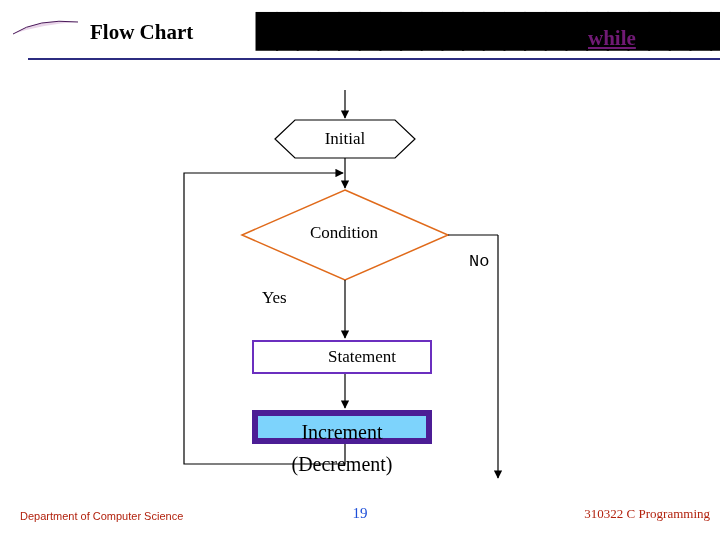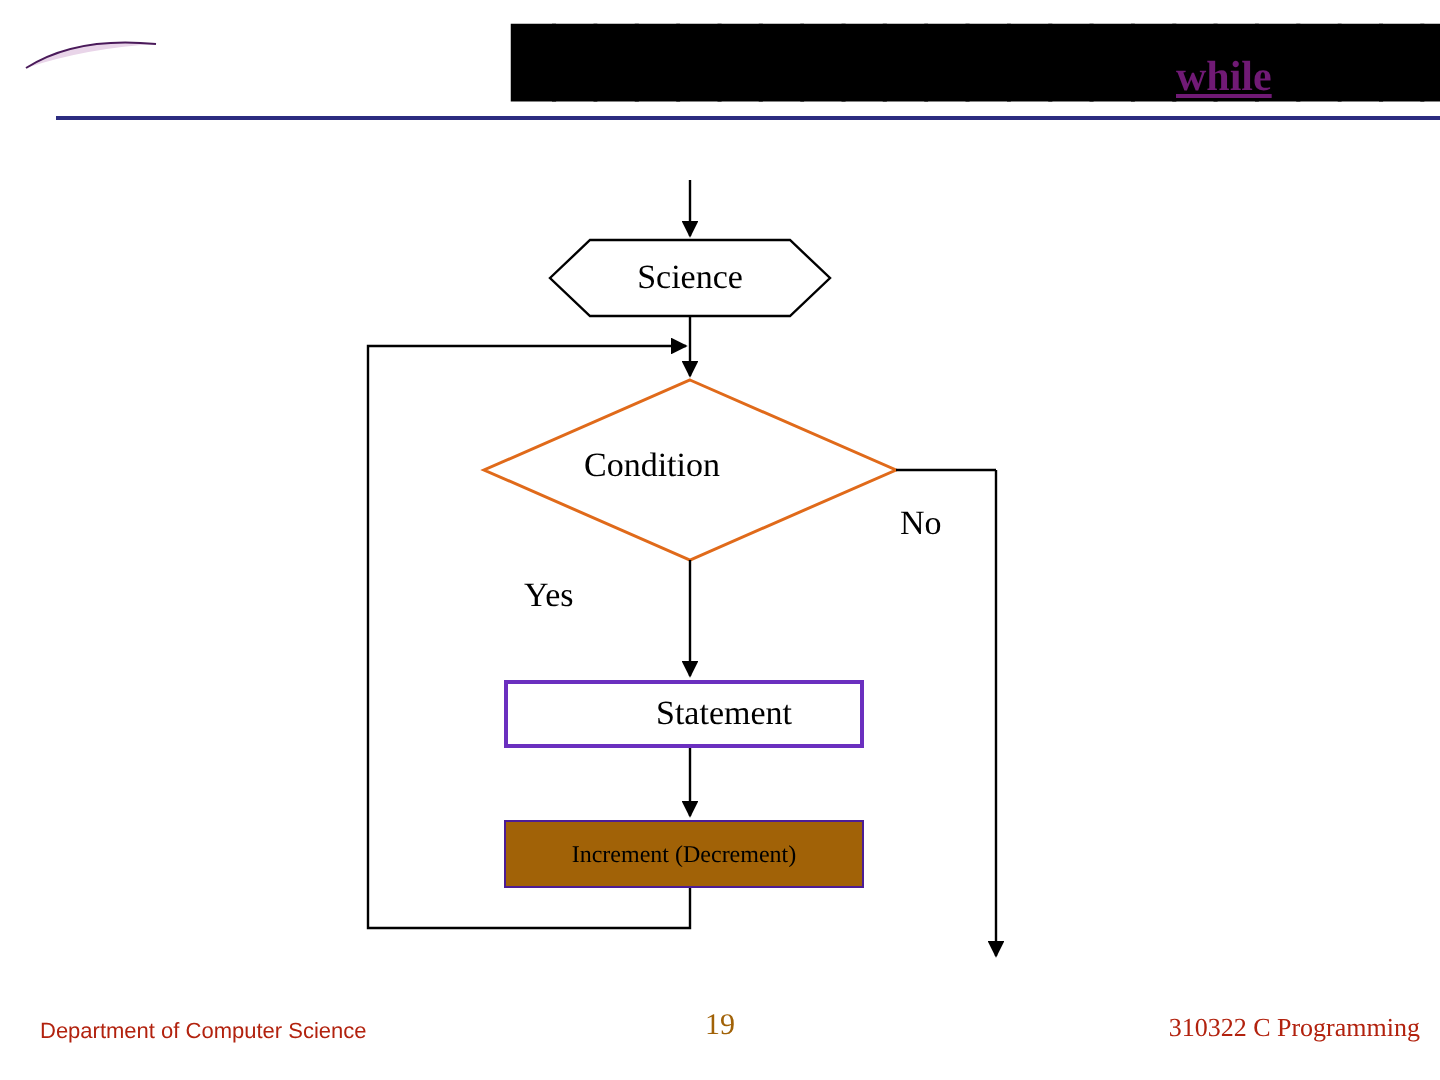--- a/index.html
+++ b/index.html
@@ -66,21 +66,21 @@
     font-family: "Comic Sans MS", cursive, sans-serif;
     font-size: 11px;
   }
   .footer-page {
     position: absolute;
     left: 0; right: 0;
     bottom: 18px;
     text-align: center;
     font-family: "Times New Roman", serif;
     font-size: 15px;
-    color: #a16207;
+    color: #1d4ed8;
   }
   .footer-right {
     position: absolute;
     right: 10px;
     bottom: 18px;
     color: #b2220e;
     font-family: Liberation Serif, serif;
     font-size: 13px;
   }
   .canvas {
@@ -110,49 +110,50 @@
     line-height: 30px;
     font-size: 17px;
     padding-left: 40px;
   }
   .inc-box {
     position: absolute;
     left: 252px;
     top: 350px;
     width: 180px;
     height: 34px;
-    border: 1px solid #4c1d95;
-    background: #a16207;
+    border: 6px solid #4c1d95;
+    background: #7dd3fc;
     text-align: center;
     line-height: 32px;
-    font-size: 12px;
+    font-size: 20px;
   }
   .label {
     position: absolute;
     font-size: 17px;
   }
-  .cond-label { left: 292px; top: 163px; font-size: 17px; }
+  .cond-label { left: 310px; top: 163px; font-size: 17px; }
   .yes-label { left: 262px; top: 228px; }
-  .no-label  { left: 450px; top: 192px; }
+  .no-label  { left: 469px; top: 192px; font-family: Liberation Mono, monospace; }
   svg.lines {
     position: absolute;
     left: 0; top: 0;
     width: 720px; height: 440px;
   }
 </style>
 </head>
 <body>
 
 <svg class="swoosh" viewBox="0 0 80 30">
   <path d="M5 20 Q 30 4 70 8 Q 35 10 5 20 Z" fill="#e9d5e9" stroke="none"></path>
   <path d="M5 20 Q 30 4 70 8" fill="none" stroke="#4a1a5a" stroke-width="1"></path>
 </svg>
 
 <div class="header">
   <span class="blocks">&nbsp;&nbsp;&nbsp;&nbsp;&nbsp;&nbsp;&nbsp;&nbsp;&nbsp;&nbsp;&nbsp;&nbsp;&nbsp;&nbsp;&nbsp;&nbsp;&nbsp;&nbsp;&nbsp;&nbsp;&nbsp;&nbsp;&nbsp;&nbsp;███████████████████████████████████</span>
+  <span class="title-a">Flow Chart</span>
   <span class="title-b">while</span>
 </div>
 <div class="header-rule"></div>
 
 <div class="canvas">
   <svg class="lines">
     <defs>
       <marker id="arrow" viewBox="0 0 10 10" refX="9" refY="5" markerWidth="7" markerHeight="7" orient="auto-start-reverse">
         <path d="M 0 0 L 10 5 L 0 10 z" fill="#000"></path>
       </marker>
@@ -169,21 +170,21 @@
     <line x1="345" y1="220" x2="345" y2="278" stroke="#000" stroke-width="1.2" marker-end="url(#arrow)"></line>
 
     <line x1="345" y1="314" x2="345" y2="348" stroke="#000" stroke-width="1.2" marker-end="url(#arrow)"></line>
 
     <polyline points="345,384 345,404 184,404 184,113 343,113" fill="none" stroke="#000" stroke-width="1.2" marker-end="url(#arrow)"></polyline>
 
     <line x1="448" y1="175" x2="498" y2="175" stroke="#000" stroke-width="1.2"></line>
     <line x1="498" y1="175" x2="498" y2="418" stroke="#000" stroke-width="1.2" marker-end="url(#arrow)"></line>
   </svg>
 
-  <div class="hex">Science</div>
+  <div class="hex">Initial</div>
   <div class="label cond-label">Condition</div>
   <div class="label yes-label">Yes</div>
   <div class="label no-label">No</div>
   <div class="statement-box">Statement</div>
   <div class="inc-box">Increment (Decrement)</div>
 </div>
 
 <div class="footer-left">Department of Computer Science</div>
 <div class="footer-page">19</div>
 <div class="footer-right">310322 C Programming</div>

